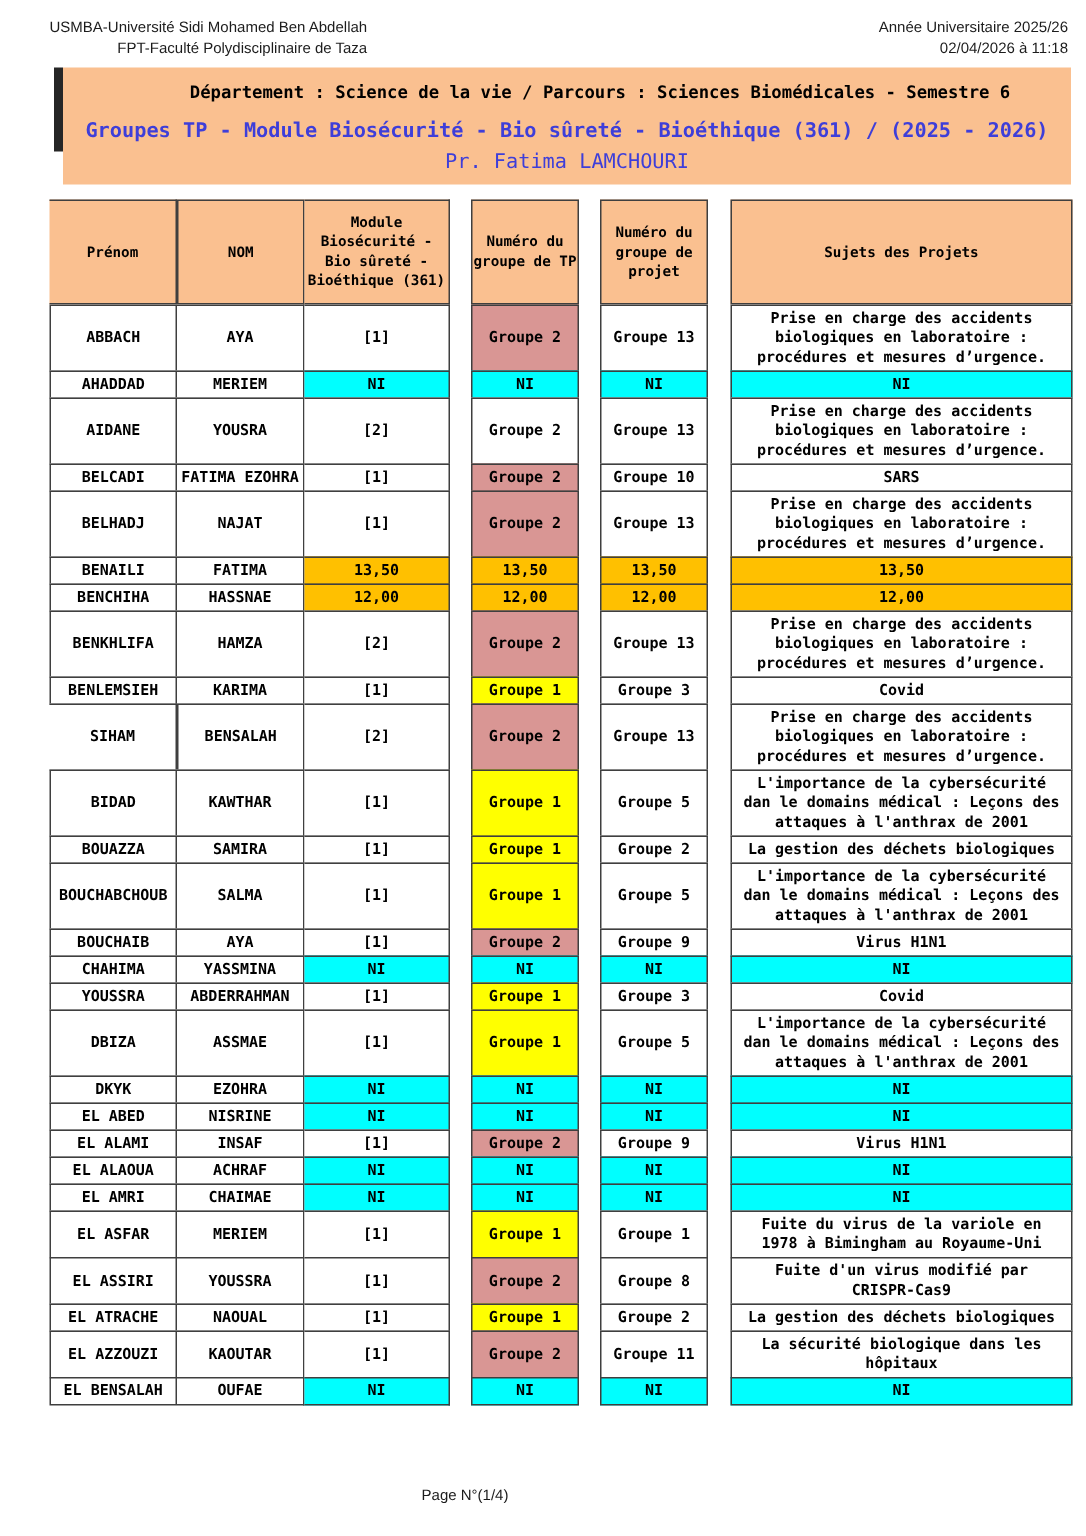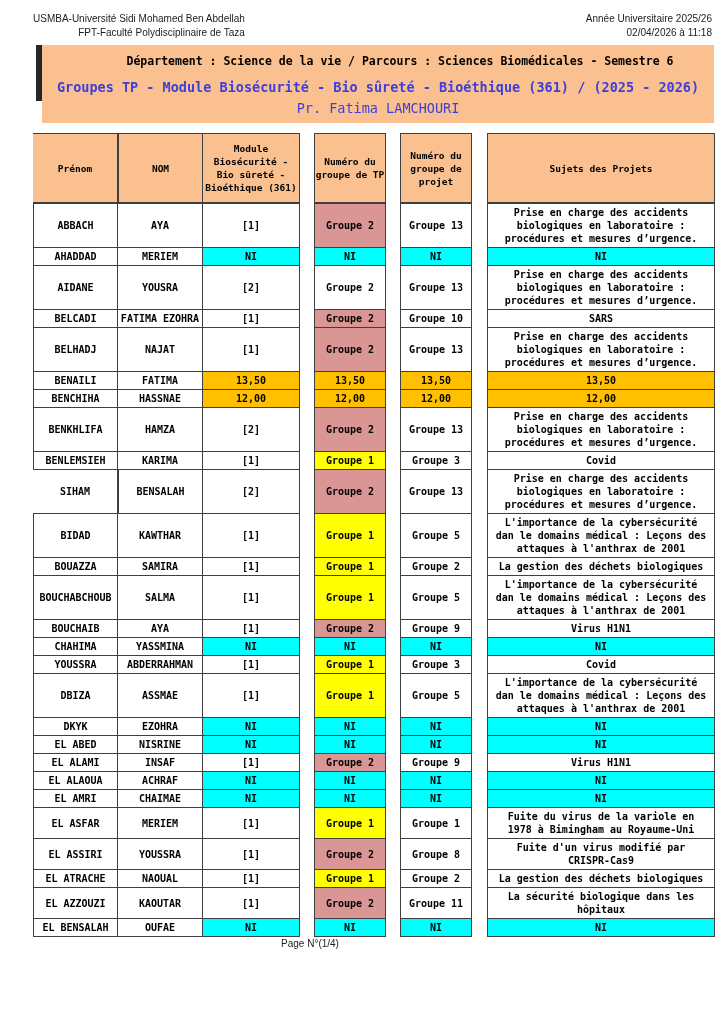--- a/index.html
+++ b/index.html
@@ -38,21 +38,21 @@
   }
   .cell.c-prenom, .cell.c-module { border-left:none; }
   .cell.c-sujet { padding:2px 6px; }
   .gap { background:transparent; }
   .thead .cell { background:var(--peach); min-height:70px; font-size:9.5px; padding:1px 0; }
   .cell.pink   { background:var(--pink); }
   .cell.yellow { background:var(--yellow); }
   .cell.cyan   { background:var(--cyan); }
   .cell.gold   { background:var(--gold); }
 
-  .footer { position:absolute; left:0; top:938px; width:620px; text-align:center;
+  .footer { position:absolute; left:0; top:992px; width:620px; text-align:center;
     font-family:"Liberation Sans", sans-serif; font-size:10px; color:#1c1c1c; }
 </style>
 </head>
 <body>
 
 <div class="page">
 
   <div class="corner left">
     <div>USMBA-Université Sidi Mohamed Ben Abdellah</div>
     <div>FPT-Faculté Polydisciplinaire de Taza</div>

